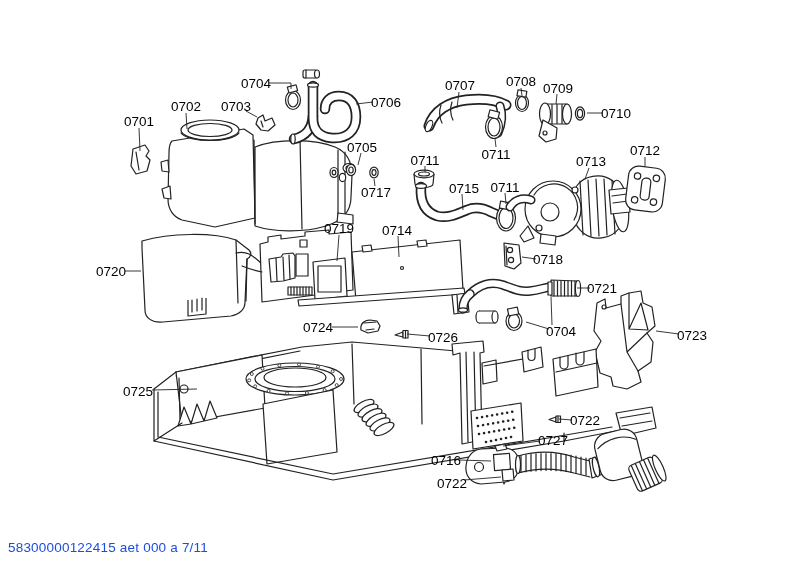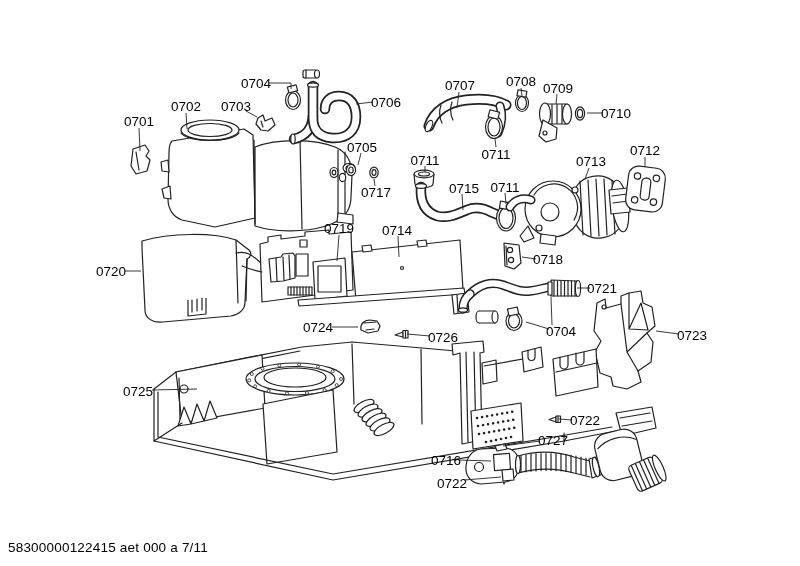--- a/index.html
+++ b/index.html
@@ -7,21 +7,21 @@
          font-family:"Liberation Sans",sans-serif;}
   svg{position:absolute;left:0;top:0;}
   .ln{fill:none;stroke:#222;stroke-width:1.2;stroke-linecap:round;stroke-linejoin:round;}
   .fw{fill:#fff;stroke:#222;stroke-width:1.2;stroke-linejoin:round;}
   .tubeO{fill:none;stroke:#222;stroke-linecap:round;}
   .tubeI{fill:none;stroke:#fff;stroke-linecap:round;}
   .hole{fill:#fff;stroke:#222;stroke-width:0.8;}
   .dots{fill:none;stroke:#222;stroke-width:2.5;stroke-linecap:round;stroke-dasharray:0.1 5;}
   .leader{fill:none;stroke:#222;stroke-width:0.9;}
   .part-label{font-family:"Liberation Sans",sans-serif;font-size:13.5px;fill:#000;text-anchor:middle;}
-  #footer{position:absolute;left:8px;top:540px;font-size:13.5px;color:#000000;letter-spacing:.2px;}
+  #footer{position:absolute;left:8px;top:540px;font-size:13.5px;color:#1d4ed8;letter-spacing:.2px;}
 </style>
 </head>
 <body>
 
 <div id="stage">
   <svg width="800" height="566" viewBox="0 0 800 566">
 
     <g>
       <path class="fw" d="M133,149 L145,145 L149,151 L146,156 L150,160 L147,171 L136,174 L131,166 Z"></path>
       <path class="ln" d="M136,152 L139,170"></path>

